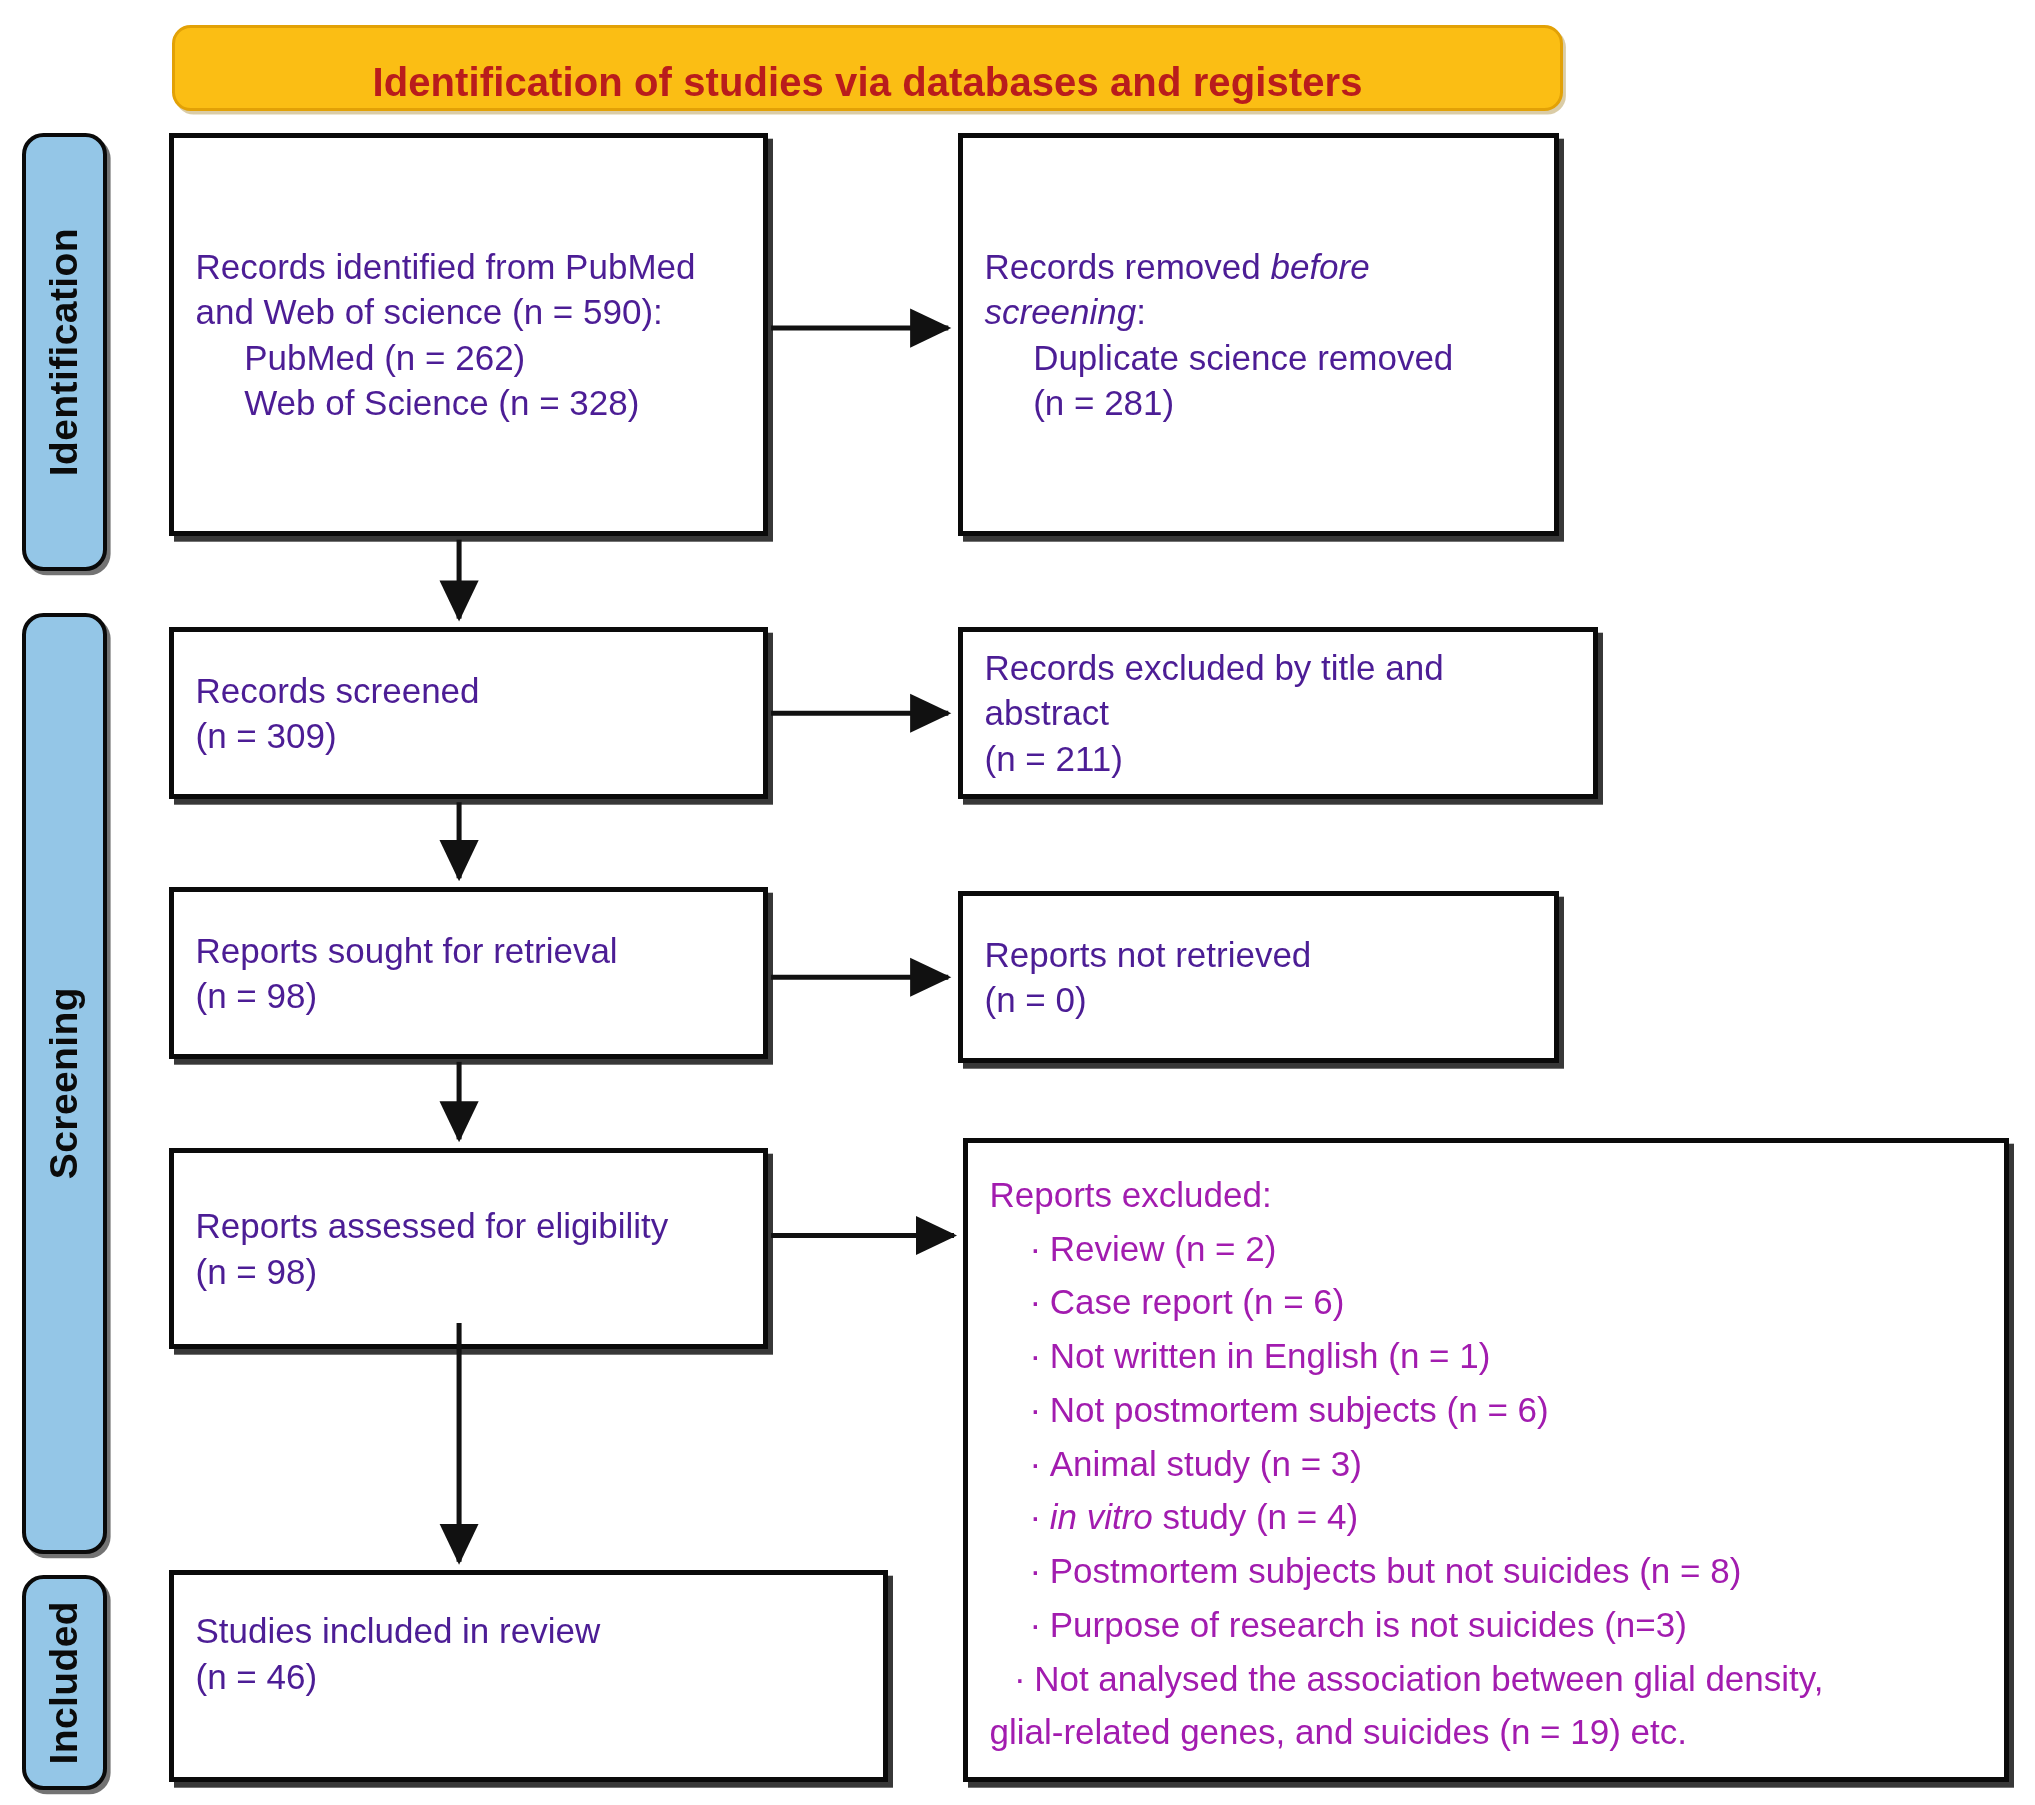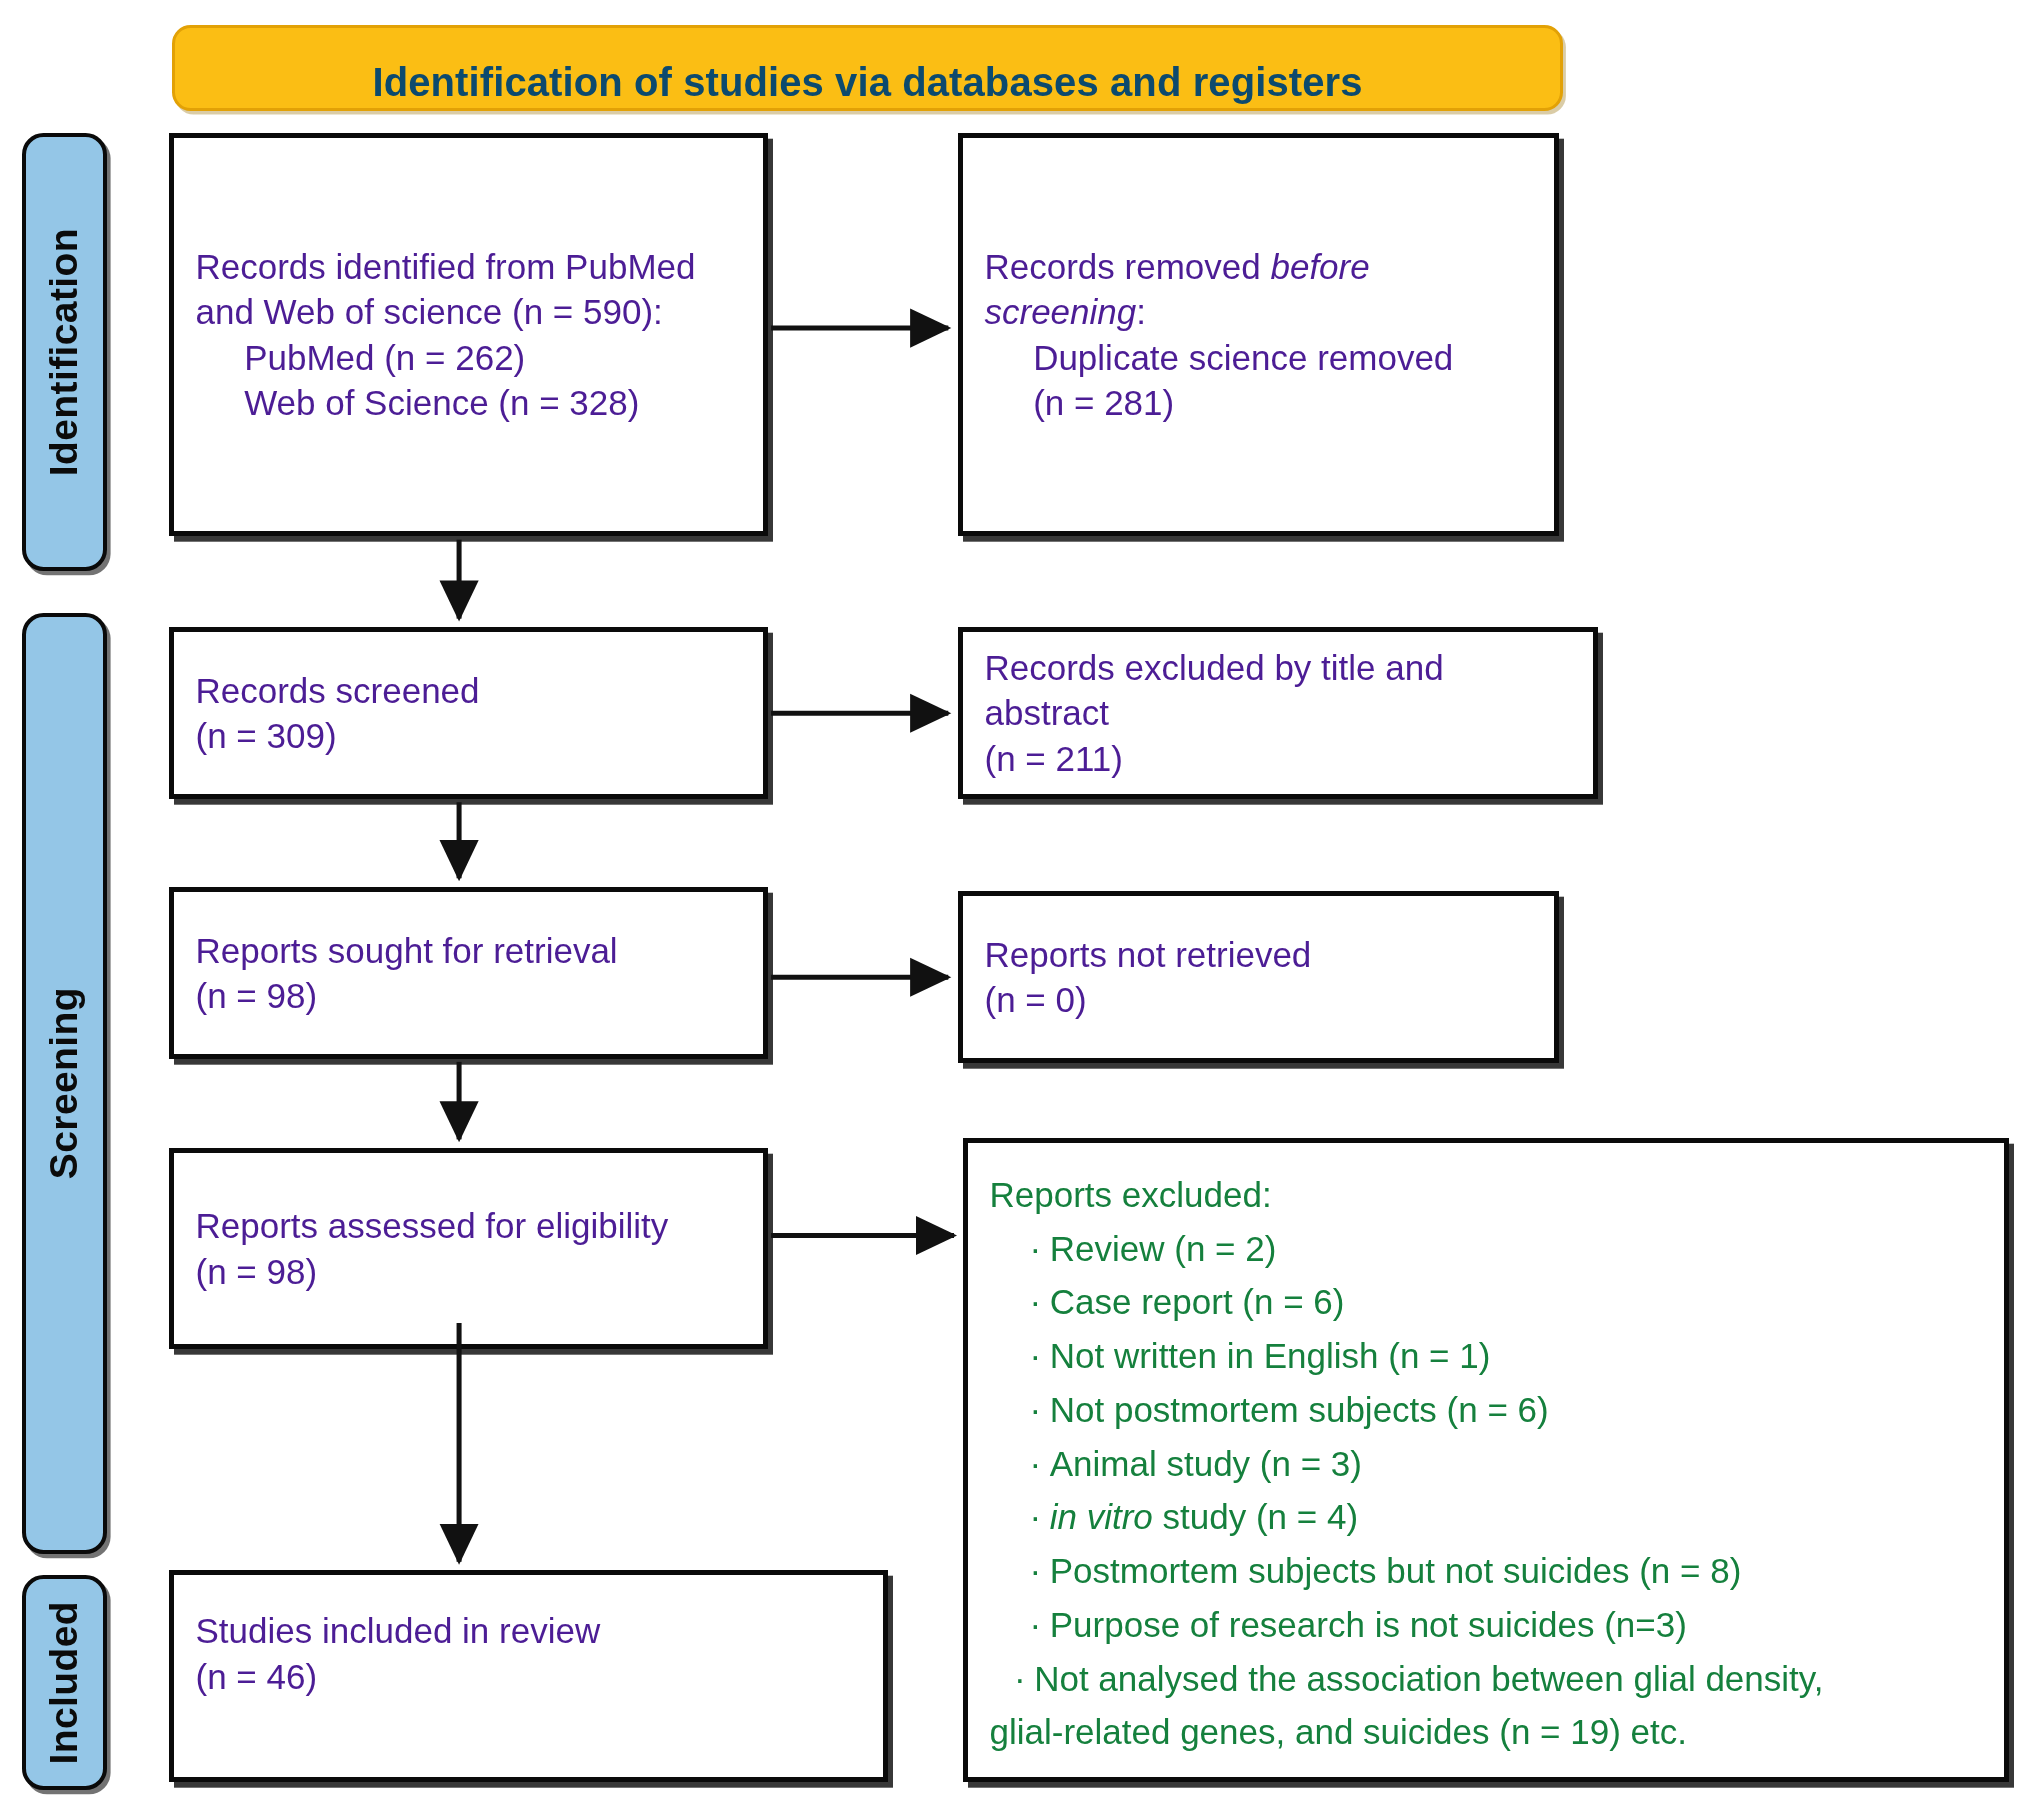--- a/index.html
+++ b/index.html
@@ -12,21 +12,21 @@
   .header-bar{
     position:absolute;
     background:#FBBE14;
     border:3.6px solid #E2A106;
     border-radius:18.7px;
     box-shadow:2.9px 3.6px 0 rgba(150,110,0,0.35);
     display:flex;align-items:center;justify-content:center;
     text-align:center;
   }
   .header-bar .htxt{
-    font-size:40px;font-weight:bold;color:#0c4a6e;letter-spacing:0.1px;
+    font-size:40px;font-weight:bold;color:#b91c1c;letter-spacing:0.1px;
     line-height:1.1;
     margin-top:28px;
   }
 
   
   .phase{
     position:absolute;
     background:#94C6E7;
     border:4.3px solid #0a0a0a;
     border-radius:21.5px;
@@ -51,21 +51,21 @@
   }
   .node .ntxt{
     font-size:35px;line-height:1.30;color:#4c1d95;white-space:pre-wrap;
   }
   .node.vcenter{display:flex;align-items:center;}
   .node.vtop{display:block;}
 
   .ntxt i{font-style:italic;}
 
   
-  .exlist{font-size:35px;line-height:1.33;color:#15803d;}
+  .exlist{font-size:35px;line-height:1.33;color:#a21caf;}
   .exlist .exhead{margin:0 0 4.3px 0;}
   .exlist .exrow{padding-left:40px;margin:7.2px 0;}
   .exlist .exrow .bullet{margin-right:8.6px;}
   .exlist .exwrap{padding-left:0px;margin:7.2px 0;}
 
   
   svg.conn{position:absolute;left:0;top:0;width:2035px;height:1806px;
            pointer-events:none;}
 </style>
 </head>

